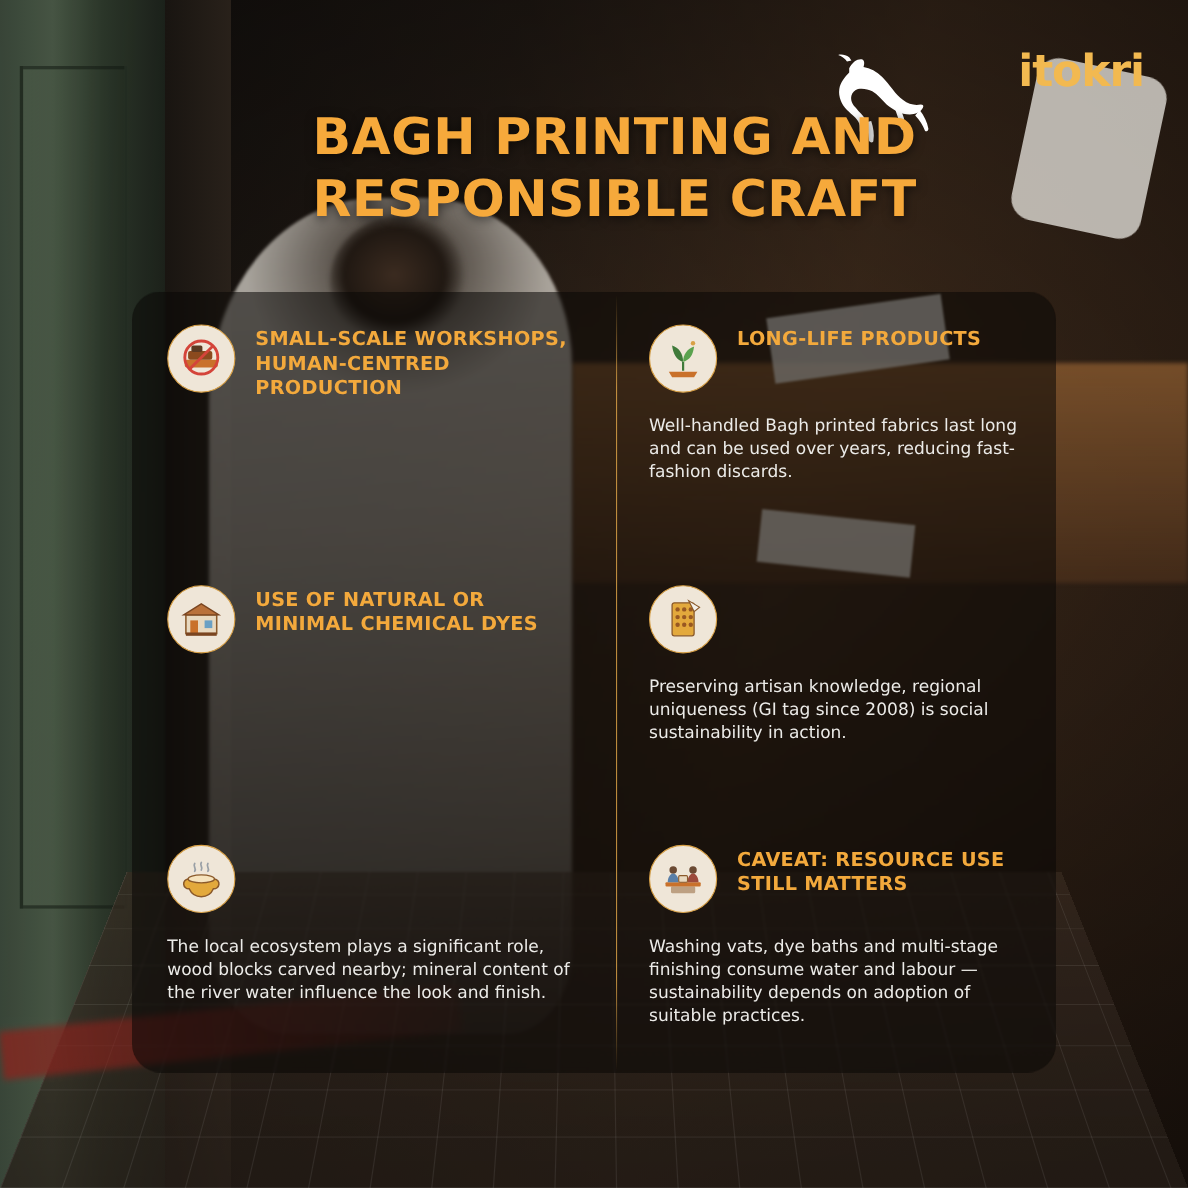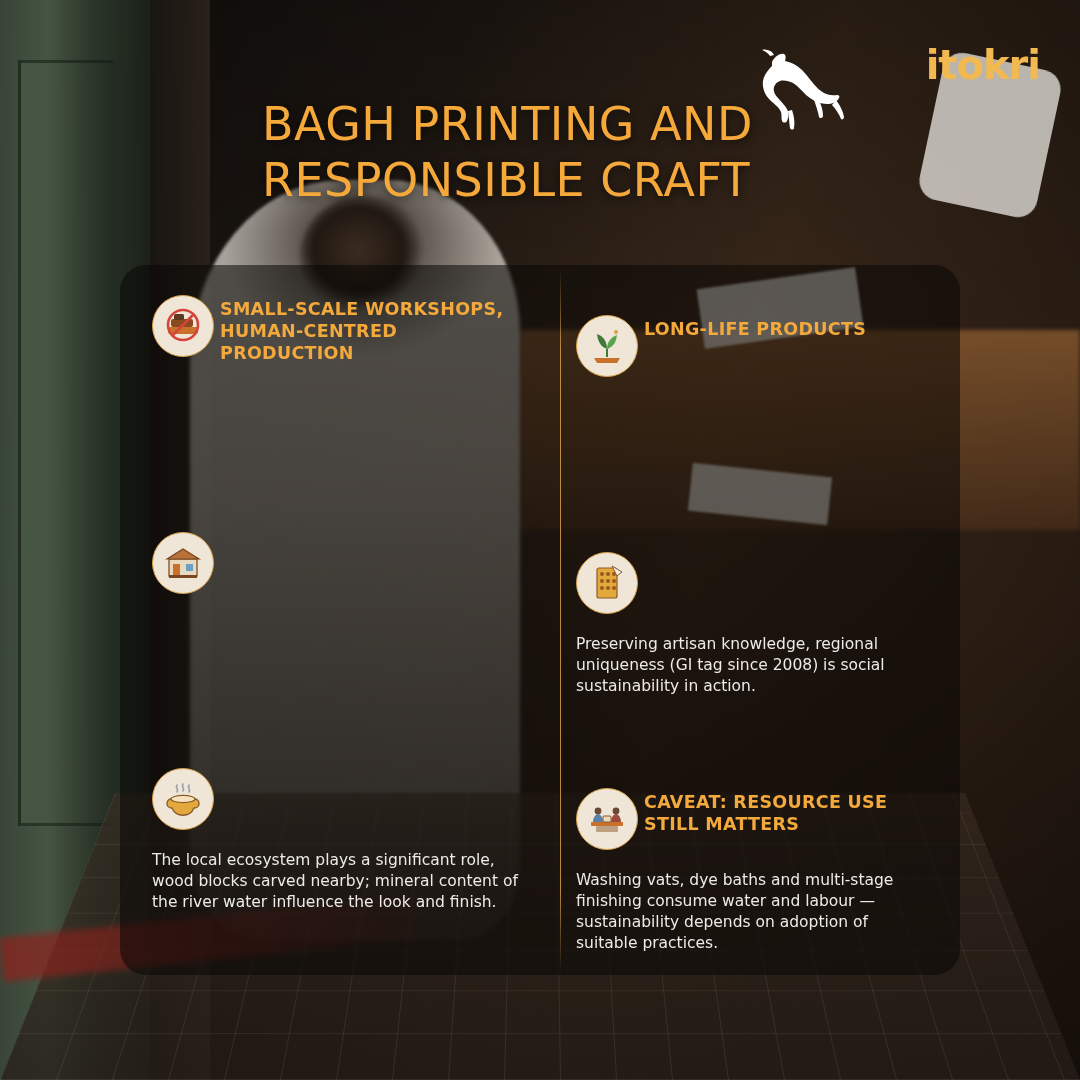--- a/index.html
+++ b/index.html
@@ -121,25 +121,25 @@
   }
 
   .deer {
     position: absolute;
     left: 748px; top: 48px;
     width: 110px; height: 92px;
   }
 
   .title {
     position: absolute;
-    left: 262px; top: 96px;
+    left: 284px; top: 96px;
     width: 700px;
     font-size: 46px;
     line-height: 1.22;
-    font-weight: 400;
+    font-weight: 700;
     letter-spacing: 0.5px;
     color: #f6a93b;
     text-transform: uppercase;
     font-family: "DejaVu Sans", sans-serif;
     text-shadow: 0 2px 10px rgba(0,0,0,0.6);
   }
 
   
   .panel {
     position: absolute;
@@ -158,26 +158,26 @@
 
   .grid {
     position: absolute;
     left: 120px; top: 265px;
     width: 840px; height: 710px;
     display: grid;
     grid-template-columns: 440px 400px;
     grid-template-rows: 1fr 1fr 1fr;
   }
   .cell { position: relative; padding: 30px 28px 0 32px; box-sizing: border-box; }
-  .cell.right { padding-left: 16px; margin-top: 20px; }
+  .cell.right { padding-left: 30px; }
 
   .cell-head {
     display: flex;
     align-items: flex-start;
-    gap: 6px;
+    gap: 18px;
   }
   .badge {
     flex: 0 0 auto;
     width: 60px; height: 60px;
     border-radius: 50%;
     border: 1.5px solid #d8a046;
     background: #efe6d8;
     display: flex;
     align-items: center;
     justify-content: center;
@@ -261,33 +261,35 @@
           <svg width="42" height="42" viewBox="0 0 42 42" aria-hidden="true">
             <path d="M21 24 C21 16 17 11 11 9 C12 17 15 22 21 24Z" fill="#3f7a3a"></path>
             <path d="M21 24 C21 17 25 12 31 10 C30 18 27 22 21 24Z" fill="#5aa24e"></path>
             <line x1="21" y1="24" x2="21" y2="32" stroke="#3f7a3a" stroke-width="2"></line>
             <path d="M8 33 h26 l-3 5 H11 Z" fill="#c9712b"></path>
             <circle cx="30" cy="7" r="2" fill="#d8a046"></circle>
           </svg>
         </div>
         <div class="cell-title">LONG-LIFE PRODUCTS</div>
       </div>
+      <div class="cell-body">Well-handled Bagh printed fabrics last long and can be used over years, reducing fast-fashion discards.</div>
     </div>
 
     <div class="cell left">
       <div class="cell-head">
         <div class="badge">
           <svg width="42" height="42" viewBox="0 0 42 42" aria-hidden="true">
             <rect x="7" y="17" width="28" height="17" fill="#e8d9c0" stroke="#8b5a2b" stroke-width="1.4"></rect>
             <path d="M5 17 L21 7 L37 17 Z" fill="#b9713a" stroke="#7a4520" stroke-width="1.2"></path>
             <rect x="11" y="22" width="7" height="12" fill="#c9712b"></rect>
             <rect x="24" y="22" width="7" height="7" fill="#6aa0c4"></rect>
             <rect x="7" y="33" width="28" height="3" fill="#7a4520"></rect>
           </svg>
         </div>
+        <div class="cell-title">USE OF NATURAL OR MINIMAL CHEMICAL DYES</div>
       </div>
     </div>
 
     <div class="cell right">
       <div class="cell-head">
         <div class="badge">
           <svg width="42" height="42" viewBox="0 0 42 42" aria-hidden="true">
             <rect x="11" y="6" width="20" height="30" rx="2" fill="#e3a93c" stroke="#8b5a2b" stroke-width="1.2"></rect>
             <g fill="#8b4a1e" opacity="0.85">
               <circle cx="16" cy="12" r="2"></circle>

